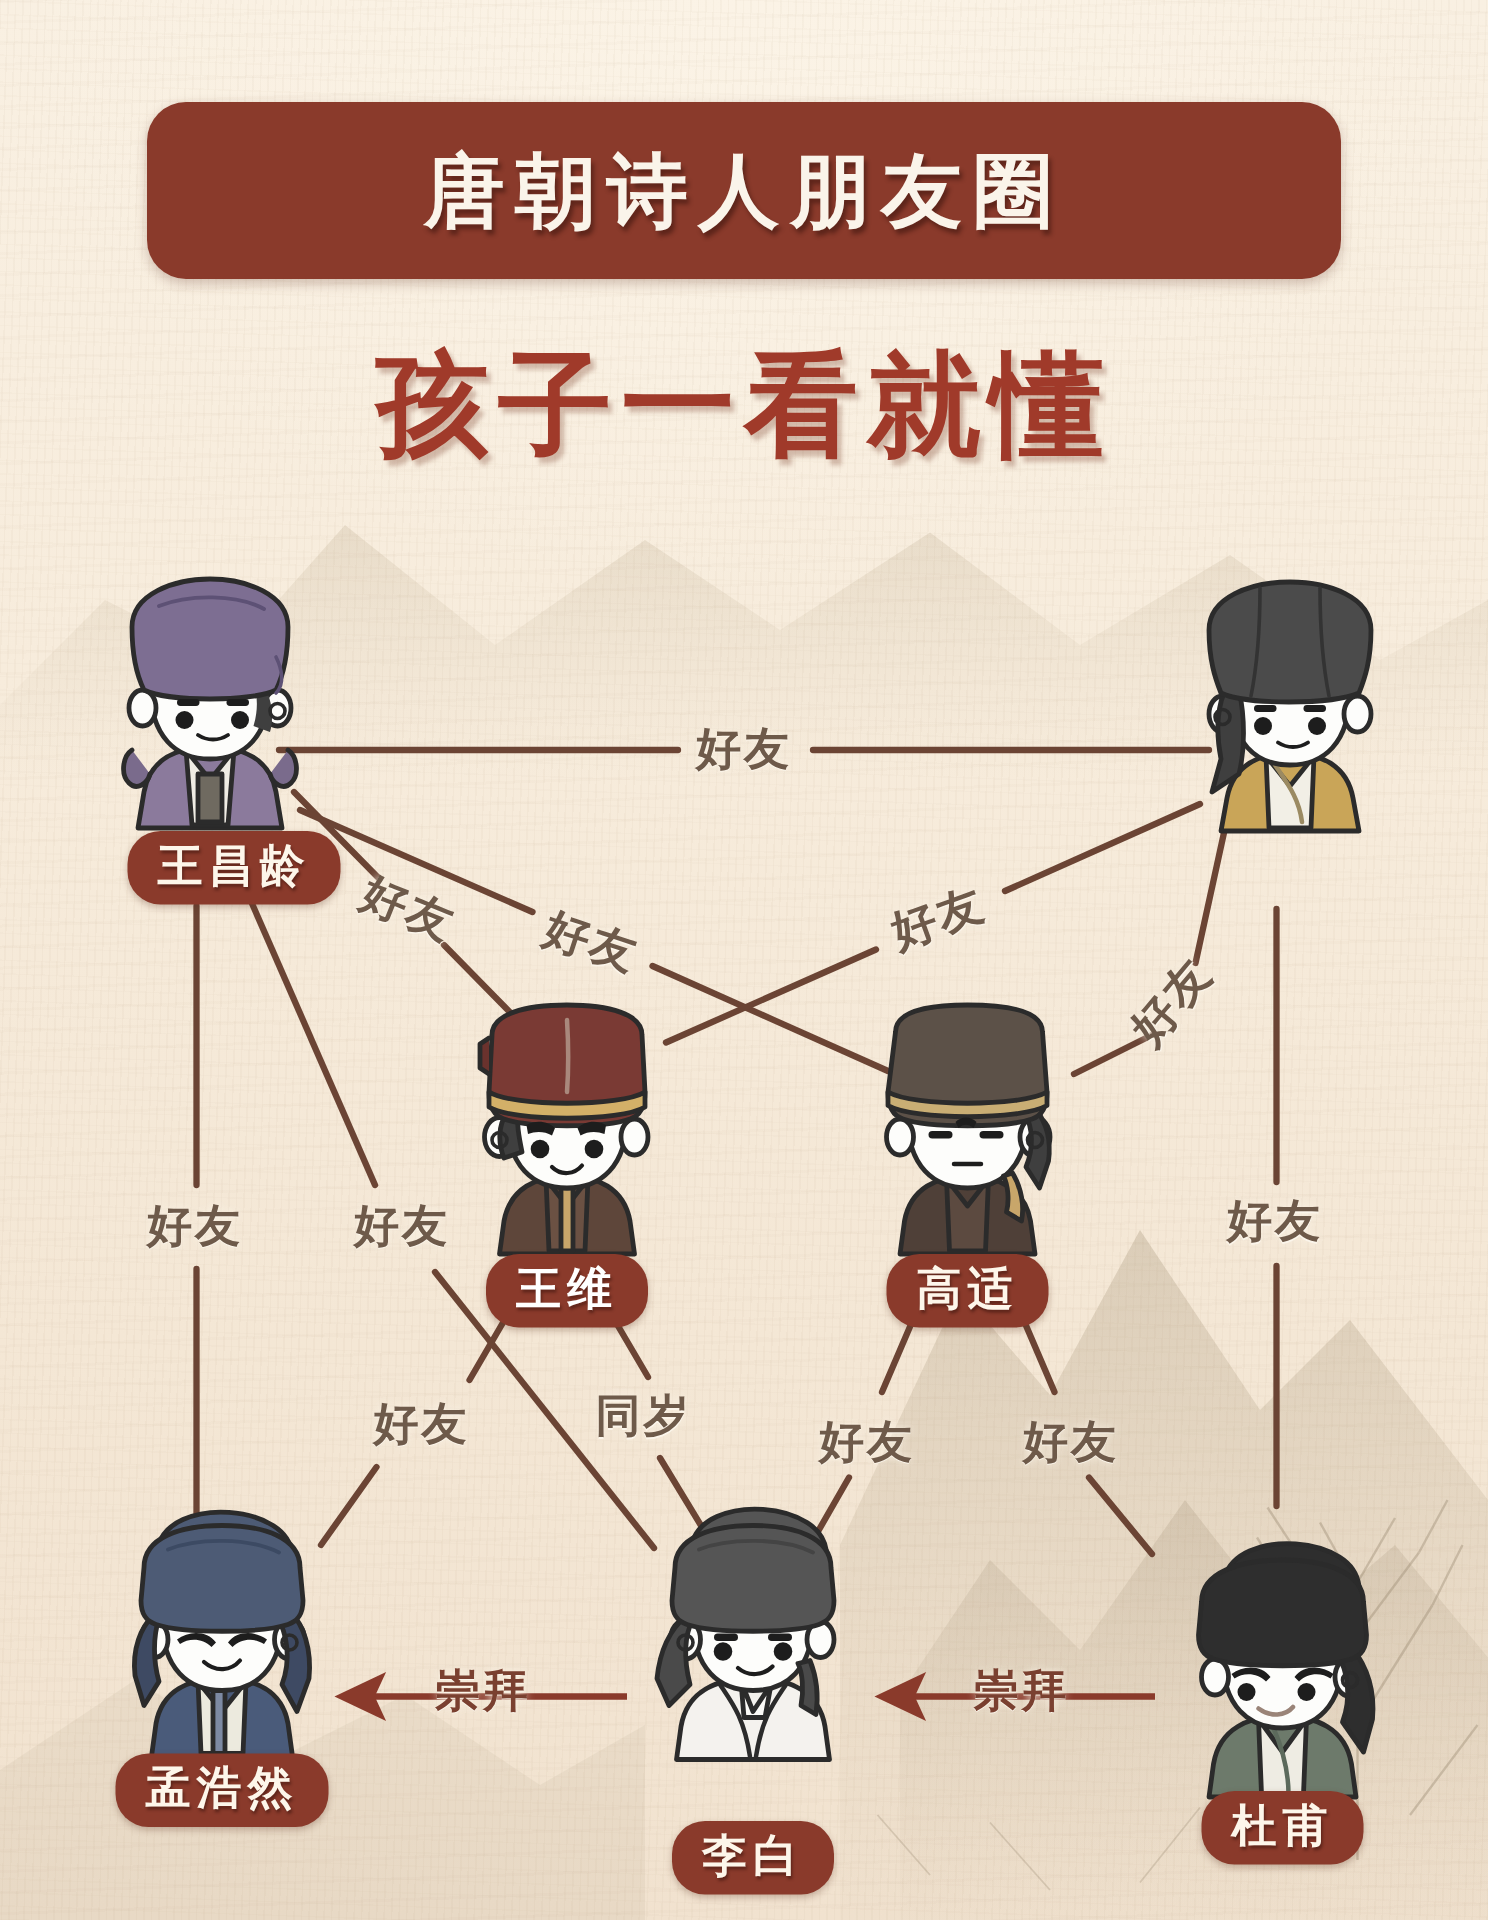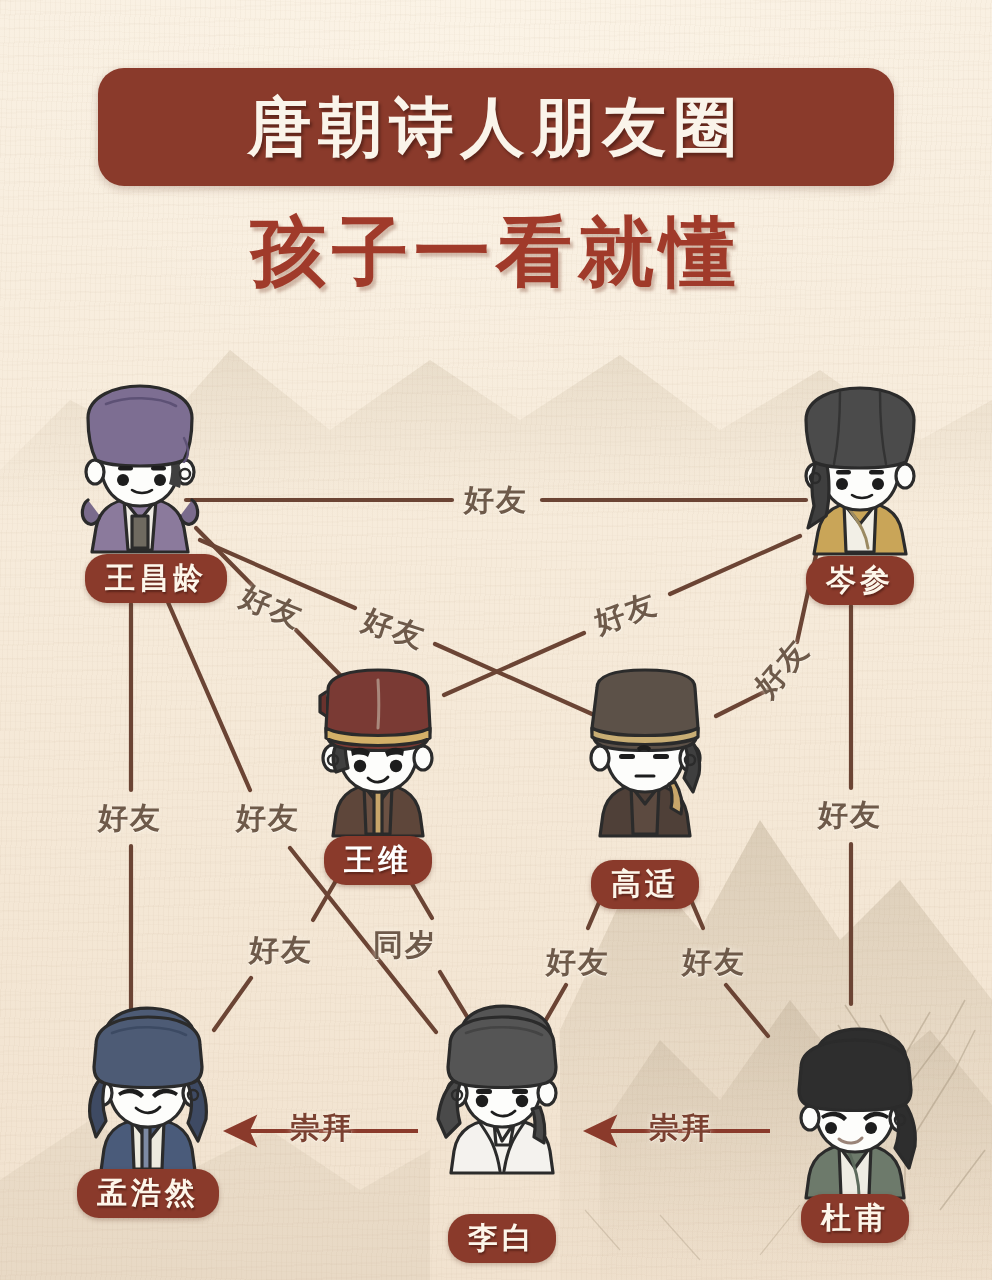--- a/index.html
+++ b/index.html
@@ -25,27 +25,27 @@
   #inkwash{position:absolute;inset:0;pointer-events:none;}
   #edges{position:absolute;inset:0;}
 
   
   .title-banner{
     position:absolute;left:98px;top:68px;width:796px;height:118px;
     border-radius:26px;display:flex;align-items:center;justify-content:center;
     box-shadow:0 3px 8px rgba(90,45,30,.25);
   }
   .title-banner .txt{
-    color:#faf4ea;font-size:64px;font-weight:bold;letter-spacing:7px;
+    color:#faf4ea;font-size:54px;font-weight:bold;letter-spacing:7px;
     font-family:"DejaVu Serif","Liberation Serif",serif;
     text-shadow:2px 3px 3px rgba(40,12,6,.45);
     line-height:1;white-space:nowrap;
   }
   .subtitle{
-    position:absolute;left:0;top:210px;width:992px;text-align:center;
+    position:absolute;left:0;top:228px;width:992px;text-align:center;
     font-size:76px;font-weight:bold;letter-spacing:6px;
     font-family:"DejaVu Serif","Liberation Serif",serif;
     text-shadow:3px 4px 3px rgba(120,60,40,.30);
     line-height:1.1;
   }
 
   
   .node{position:absolute;width:200px;display:flex;flex-direction:column;align-items:center;}
   .avatar{position:relative;width:184px;height:186px;}
   .avatar svg{display:block;width:184px;height:186px;overflow:visible;}
@@ -177,21 +177,21 @@
 
   <div class="edge-label" style="left:496px;top:500px;transform:translate(-50%,-50%)">好友</div>
   <div class="edge-label" style="left:272px;top:607px;transform:translate(-50%,-50%) rotate(22deg)">好友</div>
   <div class="edge-label" style="left:394px;top:629px;transform:translate(-50%,-50%) rotate(18deg)">好友</div>
   <div class="edge-label" style="left:626px;top:613px;transform:translate(-50%,-50%) rotate(-20deg)">好友</div>
   <div class="edge-label" style="left:782px;top:668px;transform:translate(-50%,-50%) rotate(-50deg)">好友</div>
   <div class="edge-label" style="left:130px;top:818px;transform:translate(-50%,-50%)">好友</div>
   <div class="edge-label" style="left:268px;top:818px;transform:translate(-50%,-50%)">好友</div>
   <div class="edge-label" style="left:850px;top:815px;transform:translate(-50%,-50%)">好友</div>
   <div class="edge-label" style="left:281px;top:950px;transform:translate(-50%,-50%)">好友</div>
-  <div class="edge-label" style="left:405px;top:945px;transform:translate(-50%,-50%)">同岁</div>
+  <div class="edge-label" style="left:429px;top:945px;transform:translate(-50%,-50%)">同岁</div>
   <div class="edge-label" style="left:578px;top:962px;transform:translate(-50%,-50%)">好友</div>
   <div class="edge-label" style="left:714px;top:962px;transform:translate(-50%,-50%)">好友</div>
   <div class="edge-label accent" style="left:322px;top:1128px;transform:translate(-50%,-50%)">崇拜</div>
   <div class="edge-label accent" style="left:681px;top:1128px;transform:translate(-50%,-50%)">崇拜</div>
 
   <div class="node" style="left:40px;top:380px;">
     <div class="avatar">
       <svg viewBox="0 0 184 186">
         <g stroke="#2b2b2b" stroke-width="3.2" stroke-linejoin="round" stroke-linecap="round">
           <path d="M48,148 C52,126 70,118 92,118 C114,118 132,126 136,148 L140,172 L44,172 Z" fill="#8b7a9c"></path>
@@ -238,21 +238,20 @@
         <g fill="#1d1d1d">
           <rect x="68" y="88" width="15" height="4.6" rx="2.3"></rect>
           <rect x="101" y="88" width="15" height="4.6" rx="2.3"></rect>
           <circle cx="74" cy="102" r="6"></circle>
           <circle cx="110" cy="102" r="6"></circle>
         </g>
         <path d="M84,113 C90,117 98,117 104,113" fill="none" stroke="#1d1d1d" stroke-width="2.6" stroke-linecap="round"></path>
         <circle cx="47" cy="96" r="5" fill="none" stroke="#2b2b2b" stroke-width="2.4"></circle>
       </svg>
     </div>
-    <div class="name-badge" style="background: rgb(138, 58, 43); color: rgb(253, 246, 234);">岑参</div>
   </div>
 
   <div class="node" style="left:278px;top:662px;">
     <div class="avatar">
       <svg viewBox="0 0 184 186">
         <g stroke="#2b2b2b" stroke-width="3.2" stroke-linejoin="round" stroke-linecap="round">
           <path d="M50,152 C54,130 72,122 92,122 C112,122 130,130 134,152 L137,174 L47,174 Z" fill="#5e463a"></path>
           <path d="M78,124 L92,142 L106,124 L104,172 L80,172 Z" fill="#6b5143"></path>
           <path d="M88,130 L96,130 L96,172 L88,172 Z" fill="#c8a66a"></path>
           <path d="M52,82 C52,116 70,130 92,130 C114,130 132,116 132,82 Z" fill="#fdfdfb"></path>
@@ -270,21 +269,21 @@
           <circle cx="74" cy="104" r="6.2"></circle>
           <circle cx="110" cy="104" r="6.2"></circle>
         </g>
         <path d="M82,116 C88,122 97,121 102,115" fill="none" stroke="#1d1d1d" stroke-width="2.8" stroke-linecap="round"></path>
         <circle cx="47" cy="98" r="5" fill="none" stroke="#2b2b2b" stroke-width="2.4"></circle>
       </svg>
     </div>
     <div class="name-badge" style="background: rgb(138, 58, 43); color: #ffffff;">王维</div>
   </div>
 
-  <div class="node" style="left:545px;top:662px;gap:24px;">
+  <div class="node" style="left:545px;top:662px;">
     <div class="avatar">
       <svg viewBox="0 0 184 186">
         <g stroke="#2b2b2b" stroke-width="3.2" stroke-linejoin="round" stroke-linecap="round">
           <path d="M50,152 C54,130 72,122 92,122 C112,122 130,130 134,152 L137,174 L47,174 Z" fill="#4f4038"></path>
           <path d="M78,124 L92,142 L106,124 L104,172 L80,172 Z" fill="#5c4a40"></path>
           <path d="M52,82 C52,116 70,130 92,130 C114,130 132,116 132,82 Z" fill="#fdfdfb"></path>
           <ellipse cx="47" cy="96" rx="9" ry="12" fill="#fdfdfb"></ellipse>
           <ellipse cx="137" cy="96" rx="10" ry="13" fill="#fdfdfb"></ellipse>
           <path d="M130,80 C136,90 136,104 131,116 L140,130 L146,112 C148,98 144,86 138,78 Z" fill="#3f3f3f"></path>
           <path d="M122,120 C128,130 130,142 128,152 L118,146 C120,138 119,128 116,122 Z" fill="#c8a66a"></path>

